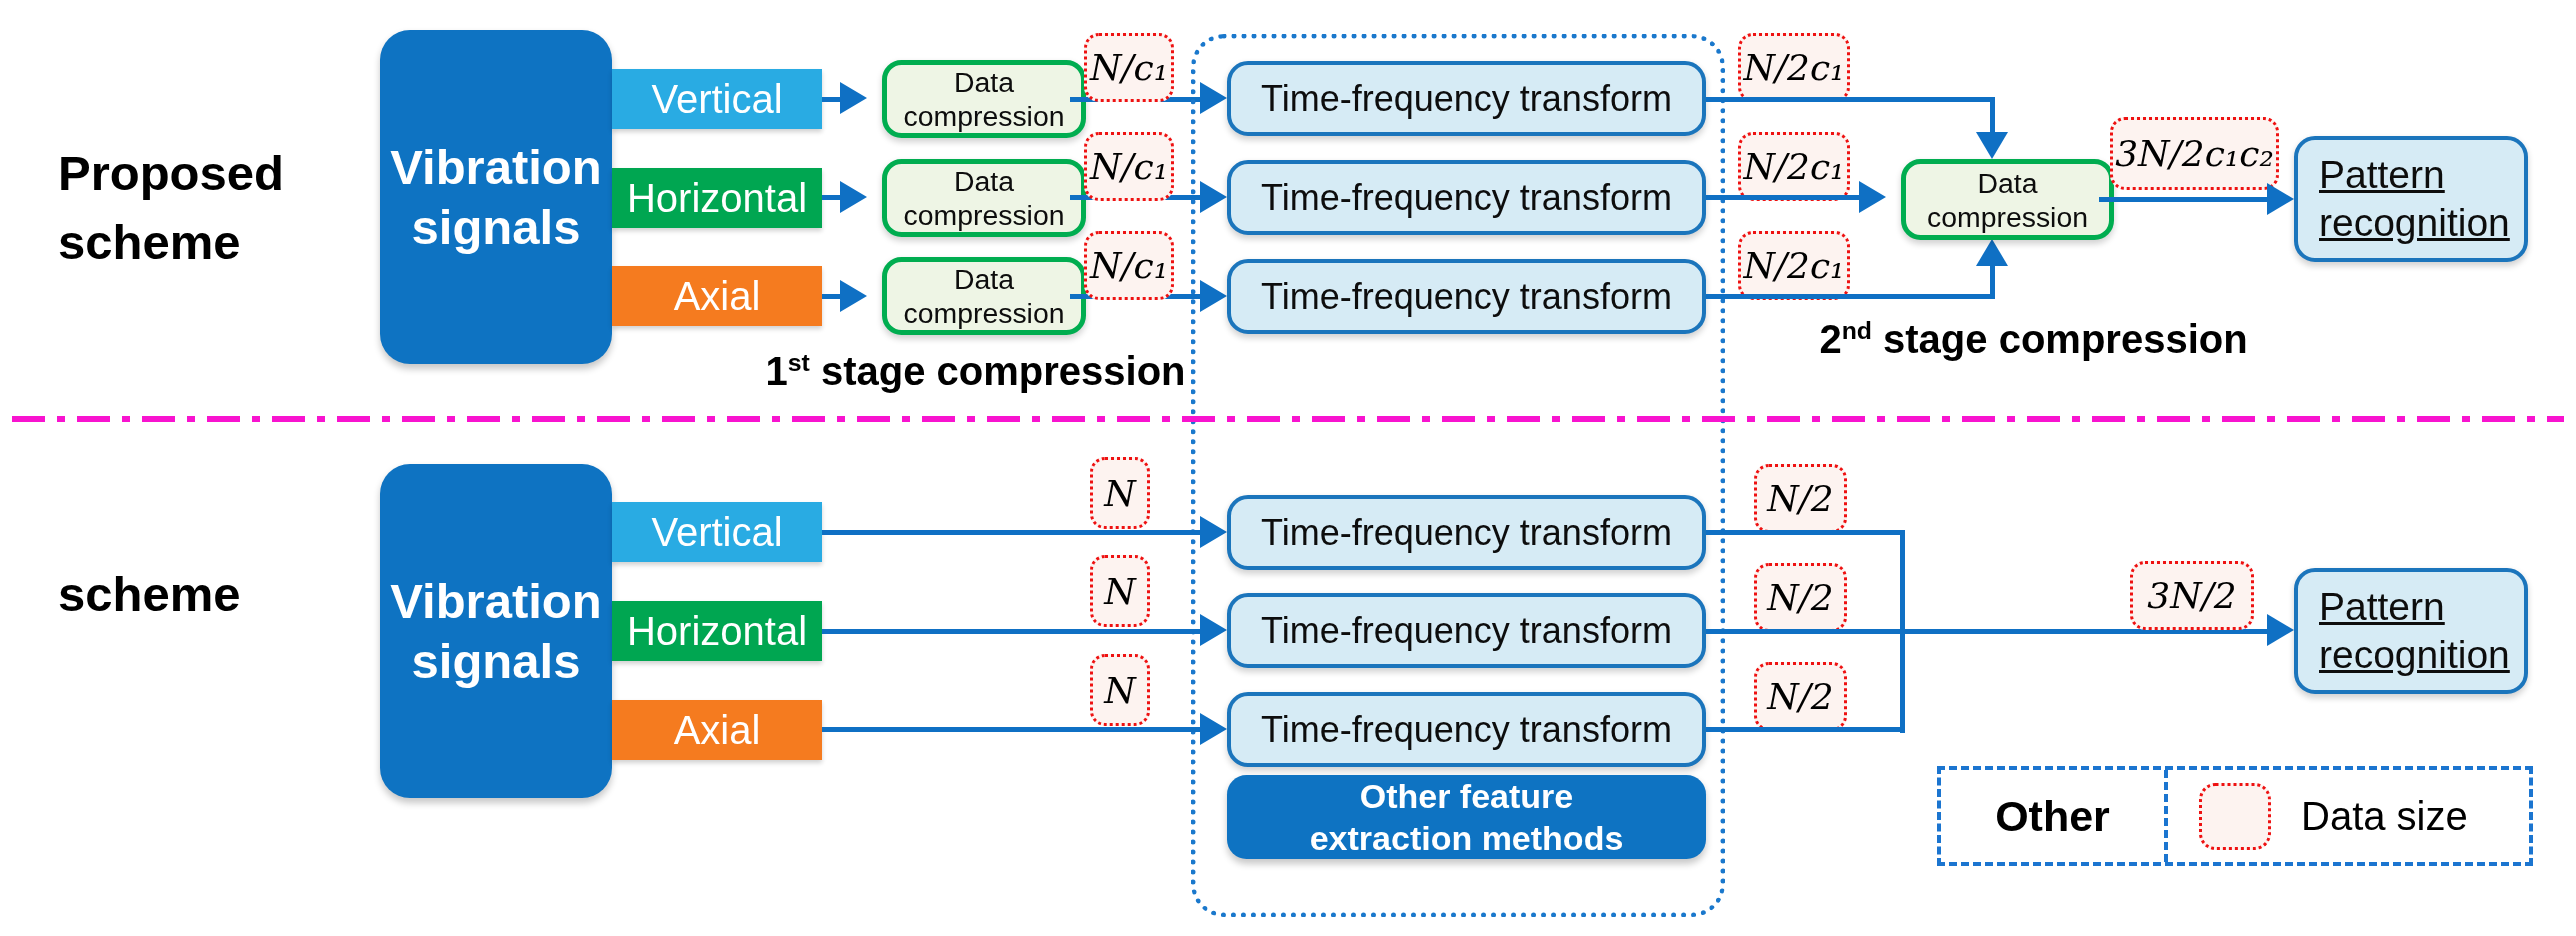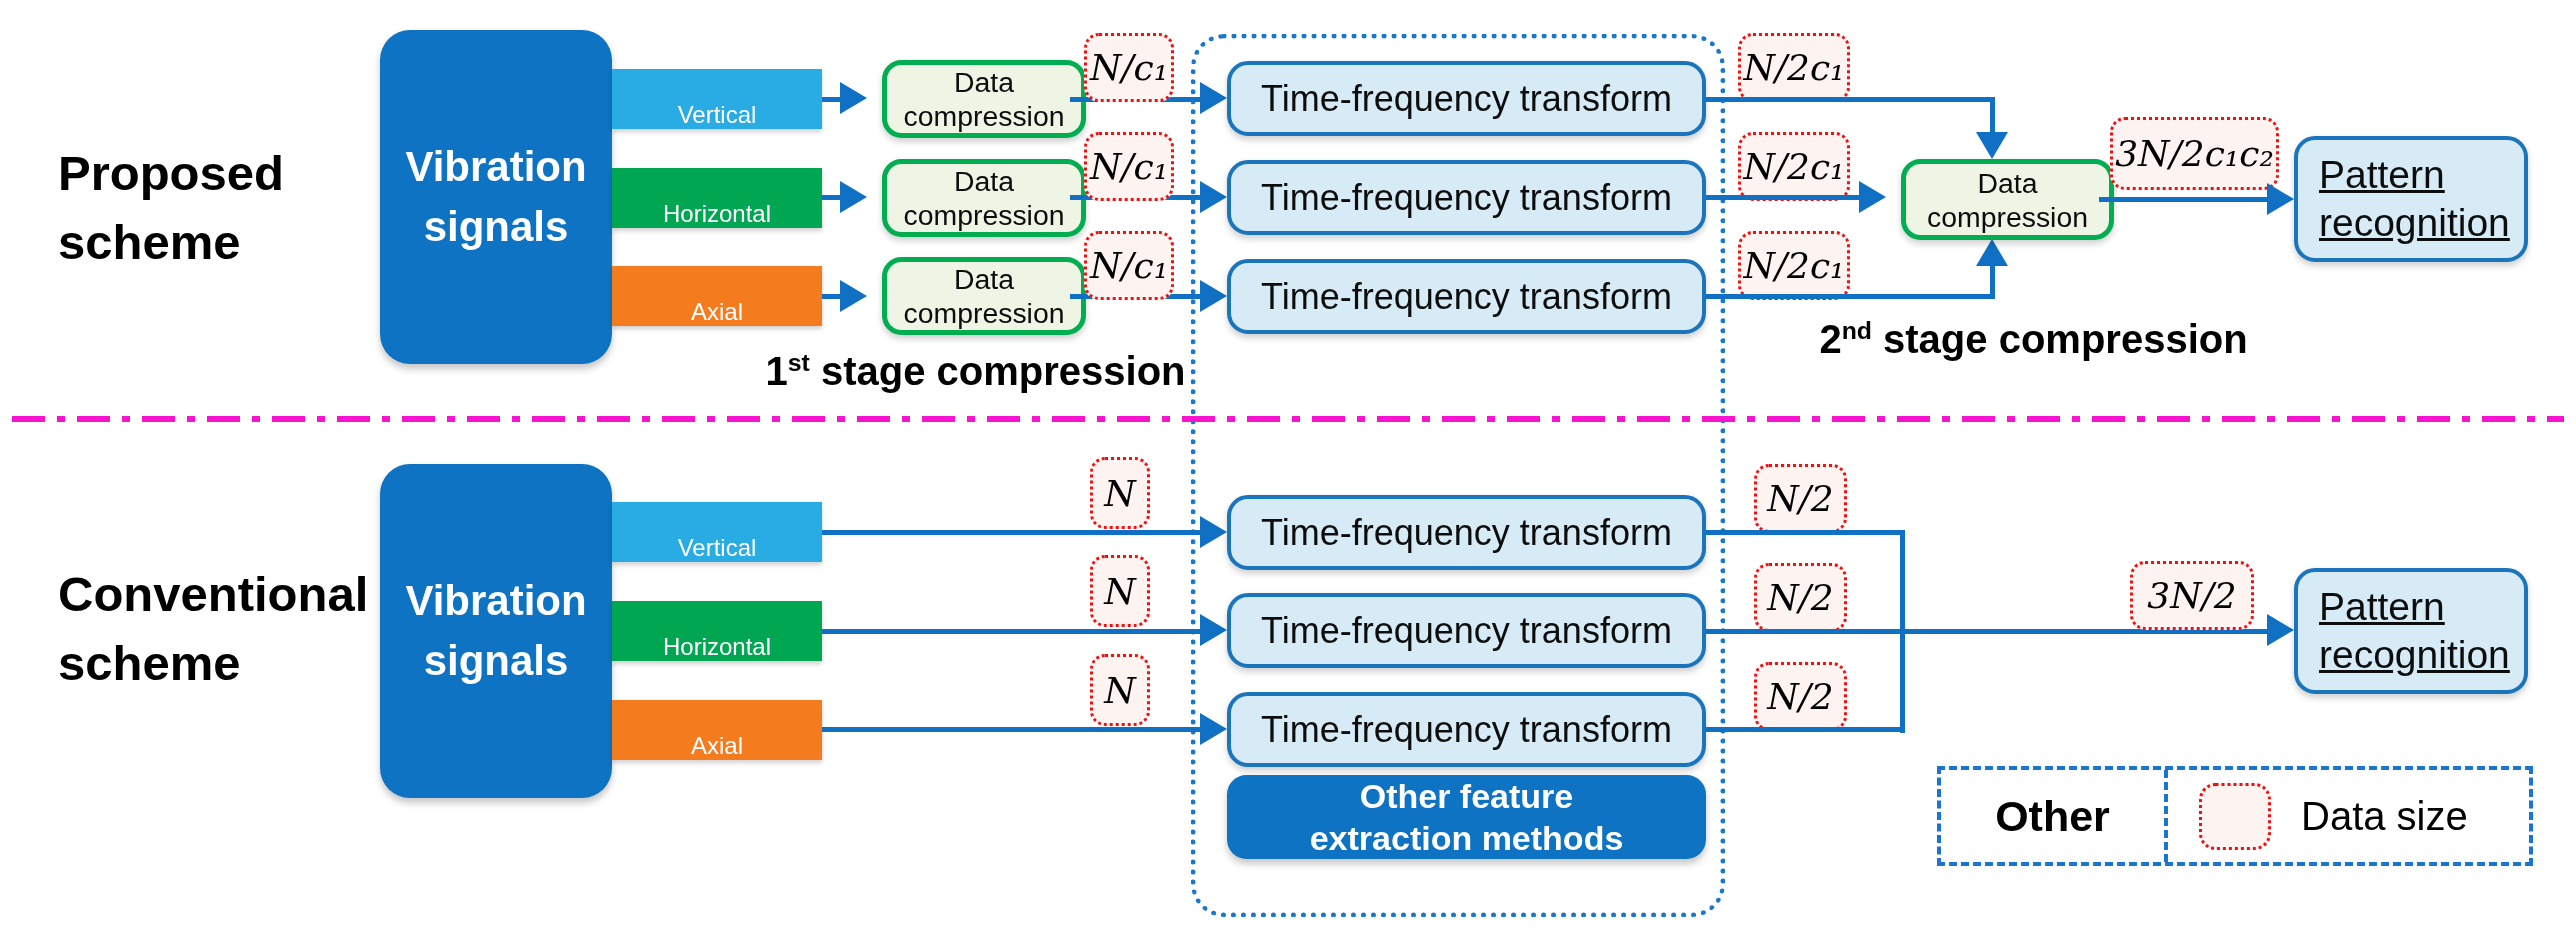--- a/index.html
+++ b/index.html
@@ -9,28 +9,28 @@
   }
   .box{position:absolute;box-sizing:border-box;display:flex;flex-direction:column;
        align-items:center;justify-content:center;text-align:center;}
   
   .node-blue{background:#d6ebf5;border:4.5px solid #1b75bc;border-radius:21px;
              box-shadow:0 3.7px 6px rgba(0,0,0,.18);}
   .node-green{background:#eef5e5;border:5.2px solid #00ad50;border-radius:19.5px;
               box-shadow:0 3.7px 6px rgba(0,0,0,.18);}
   .solid-blue{background:#0e73c2;color:#fff;font-weight:bold;border-radius:30px;
               box-shadow:0 4.5px 7.5px rgba(0,0,0,.22);}
-  .tab{position:absolute;box-sizing:border-box;display:flex;align-items:flex-end;justify-content:center;
-       color:#fff;font-size:24px;box-shadow:0 3px 4.5px rgba(0,0,0,.18);}
+  .tab{position:absolute;box-sizing:border-box;display:flex;align-items:center;justify-content:center;
+       color:#fff;font-size:40px;box-shadow:0 3px 4.5px rgba(0,0,0,.18);}
   .size-label{position:absolute;box-sizing:border-box;background:#fdf3f0;border:3.7px dotted #ee1111;
               border-radius:15px;display:flex;align-items:center;justify-content:center;
               font-family:"DejaVu Serif", serif;font-style:italic;font-size:36px;color:#000;}
   .tft-text{font-size:36px;color:#0d0d0d;}
   .dc-text{font-size:28.4px;line-height:34px;color:#0d0d0d;margin-left:15px;}
-  .src-text{font-size:42px;line-height:60px;}
+  .src-text{font-size:49px;line-height:60px;}
   .sink-text{font-size:39px;line-height:48px;color:#0d0d0d;text-align:left;text-decoration:underline;}
   .omx-text{font-size:34px;line-height:42px;}
   
   .hline,.vline{position:absolute;background:#0f70c4;}
   .ah{position:absolute;width:0;height:0;}
   .ah-right{border-top:16.5px solid transparent;border-bottom:16.5px solid transparent;border-left:27px solid #0f70c4;}
   .ah-down {border-left:16.5px solid transparent;border-right:16.5px solid transparent;border-top:27px solid #0f70c4;}
   .ah-up   {border-left:16.5px solid transparent;border-right:16.5px solid transparent;border-bottom:27px solid #0f70c4;}
   .dashed-container{position:absolute;box-sizing:border-box;border:5.2px dotted #1a78cc;border-radius:33px;}
   .caption{position:absolute;font-weight:bold;font-size:40px;color:#000;text-align:center;}
@@ -151,21 +151,20 @@
   <div class="ah ah-right" style="left:2267px;top:183px;"></div>
 
   <div class="box node-blue sink-text" style="left:2294px;top:136px;width:234px;height:126px;align-items:flex-start;padding-left:21px;">
     <div>Pattern</div>
     <div>recognition</div>
   </div>
 
   <div class="divider" style="left:12px;top:416px;width:2552px;"></div>
 
   <div class="scheme-label" style="left:58px;top:560px;">
-    <div>Conventional</div>
     <div>scheme</div>
   </div>
 
   <div class="box solid-blue src-text" style="left:380px;top:464px;width:232px;height:334px;">
     <div>Vibration</div>
     <div>signals</div>
   </div>
 
   <div class="tab" style="left: 612px; top: 502px; width: 210px; height: 60px; background-color: rgb(41, 171, 227);">
     <span>Vertical</span>

